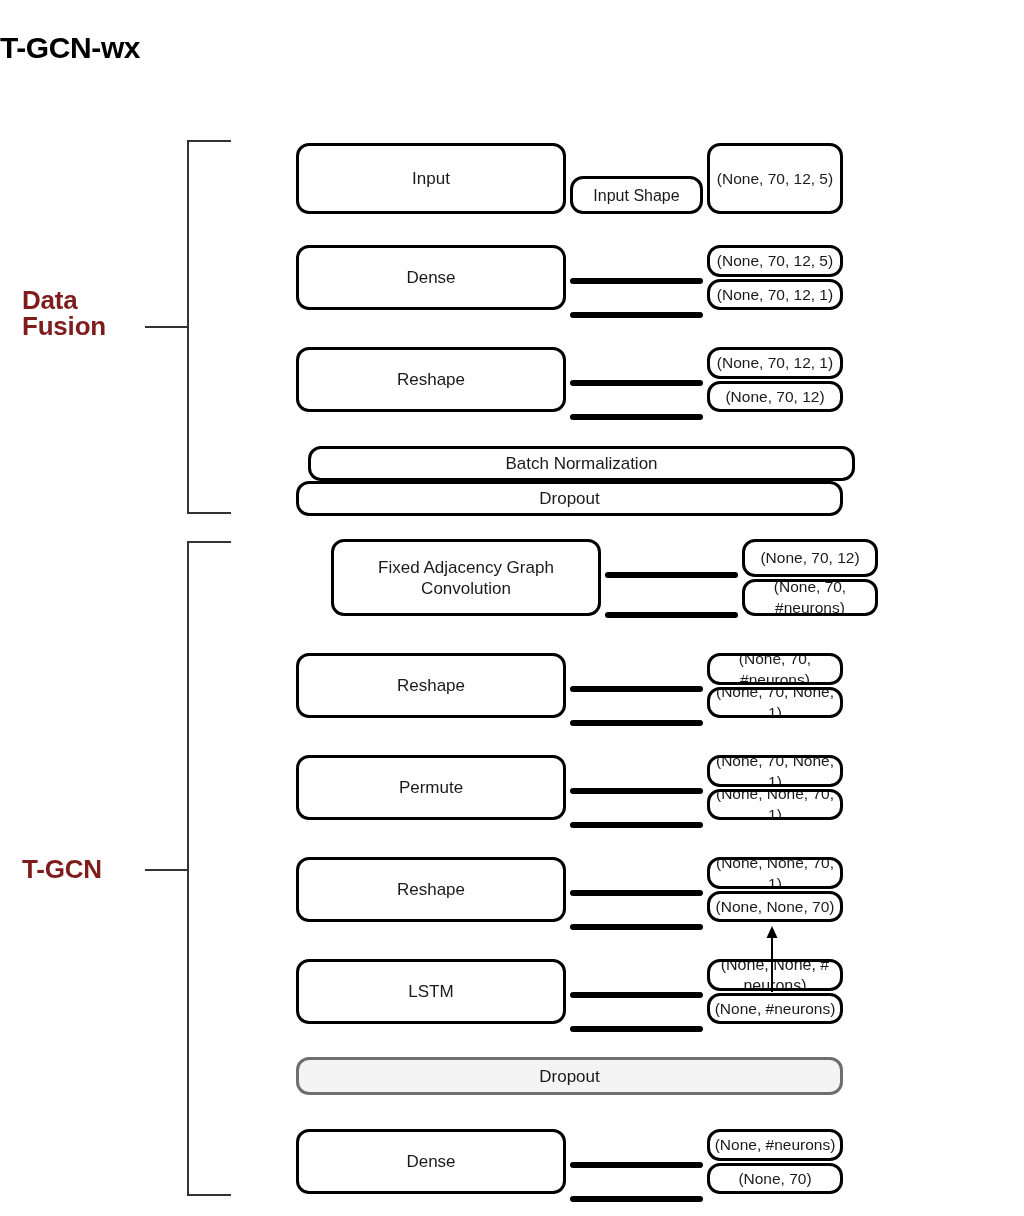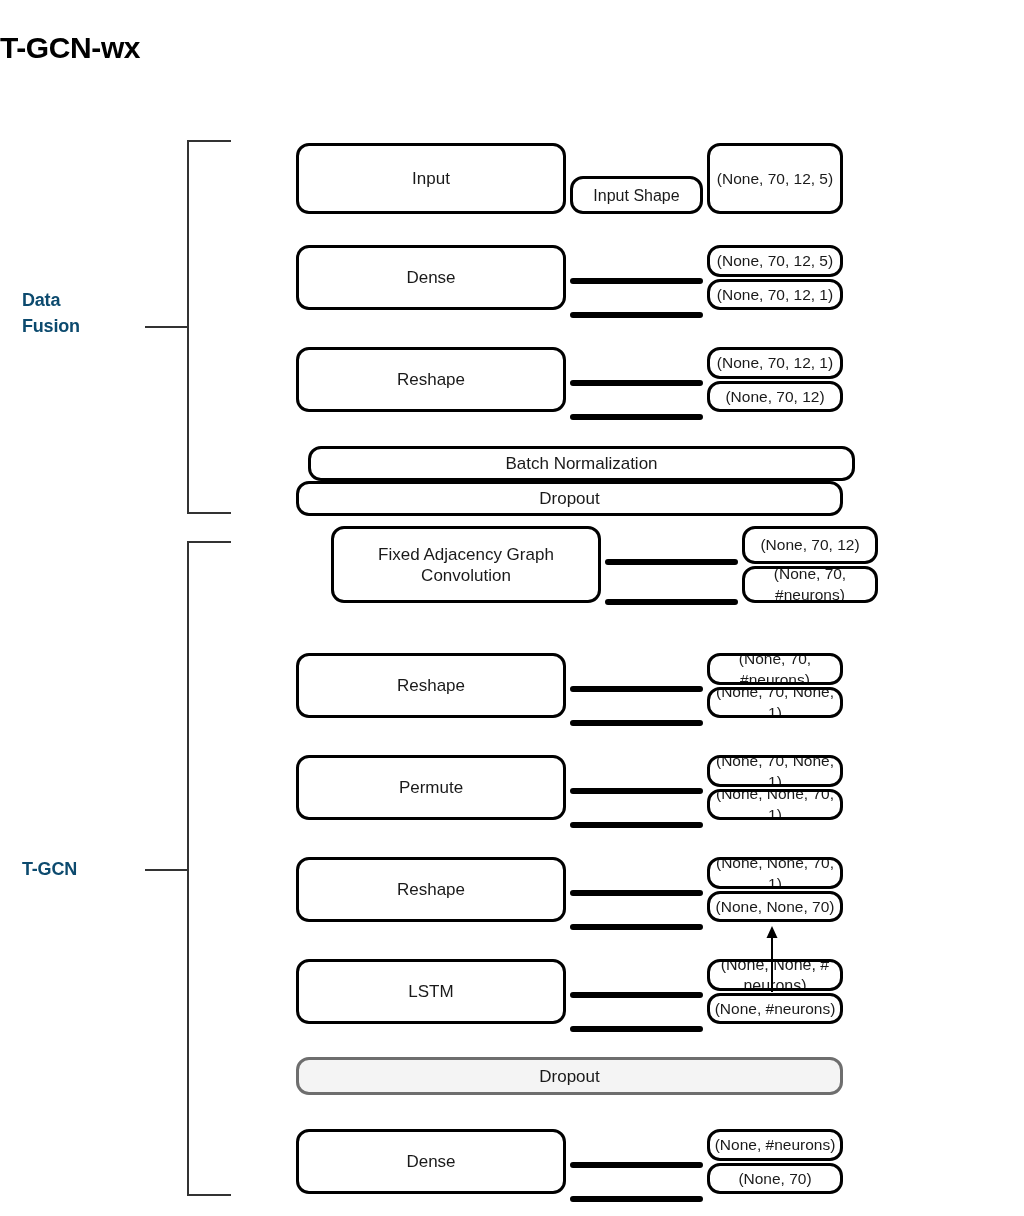--- a/index.html
+++ b/index.html
@@ -54,25 +54,25 @@
     position: absolute;
     left: -42px;
     width: 43px;
     height: 2px;
     background: #333333;
   }
 
   .group-label {
     position: absolute;
     text-align: left;
-    font-size: 18px;
+    font-size: 26px;
     font-weight: bold;
     line-height: 26px;
     letter-spacing: -0.2px;
-    color: #0c4a6e;
+    color: #7f1d1d;
   }
 
   
   .layer-row {
     position: absolute;
     left: 296px;
     width: 547px;
     display: flex;
     flex-direction: row;
     align-items: stretch;
@@ -209,21 +209,21 @@
 </div>
 
 <div class="layer-row full" style="top:446px; height:35px;margin-left:12px;">
   <div class="cell col-name">Batch Normalization</div>
 </div>
 
 <div class="layer-row full" style="top:481px; height:35px;">
   <div class="cell col-name">Dropout</div>
 </div>
 
-<div class="layer-row" style="top:526px; height:77px;padding-left:35px;">
+<div class="layer-row" style="top:539px; height:77px;padding-left:35px;">
   <div class="cell col-name">Fixed Adjacency Graph Convolution</div>
   <div class="col-shapes">
     <div class="shape-line">
       <div class="cell cell-shape-label">Input Shape</div>
       <div class="cell cell-shape-value">(None, 70, 12)</div>
     </div>
     <div class="shape-line">
       <div class="cell cell-shape-label">Output Shape</div>
       <div class="cell cell-shape-value">(None, 70, #neurons)</div>
     </div>

